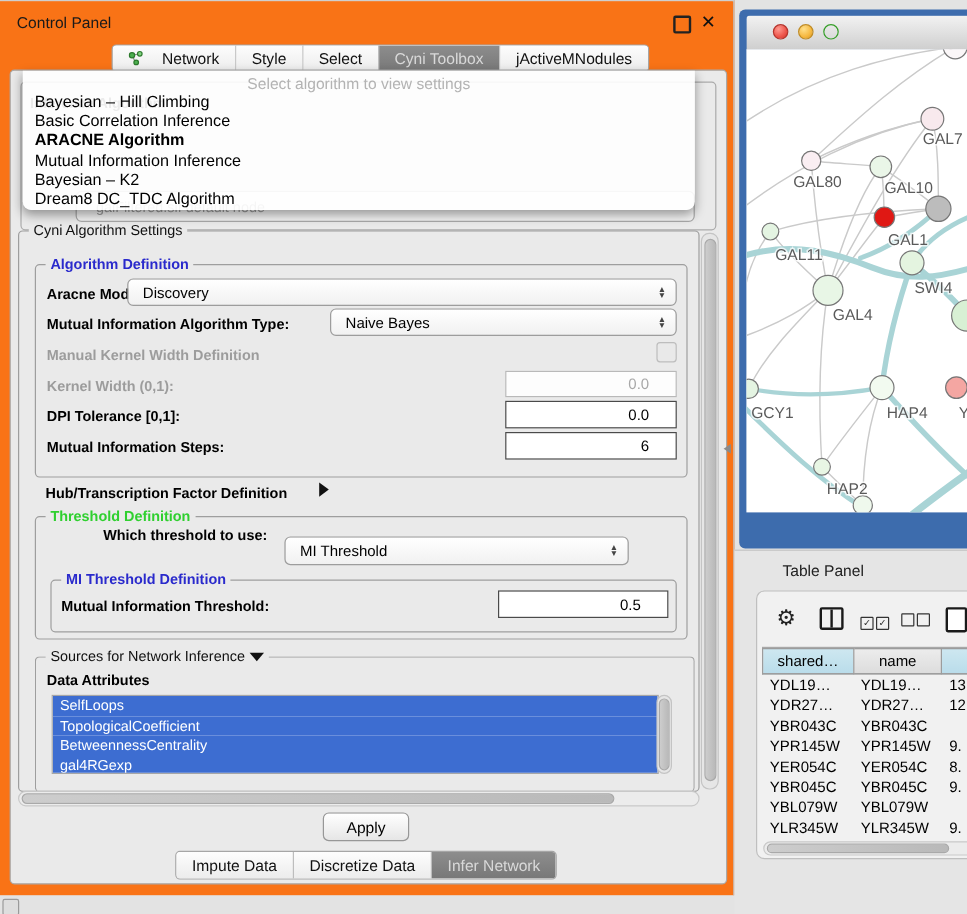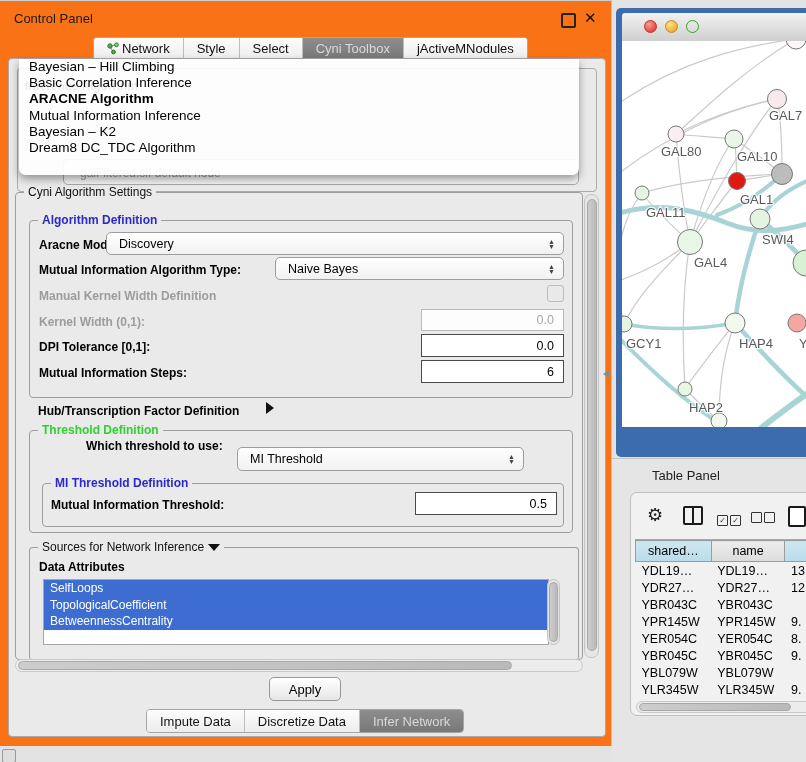--- a/index.html
+++ b/index.html
@@ -8,21 +8,21 @@
        -webkit-font-smoothing:antialiased;}
   .abs{position:absolute;}
   
   #control-panel{left:0;top:0;width:611px;height:745px;background:#f97316;border-right:1px solid #c2c2c2;border-top:1px solid #cfcfcf;}
   #cp-title{left:14px;top:10px;font-size:13px;color:#1a1a1a;}
   #cp-float{left:561px;top:12px;width:11px;height:11px;border:2px solid #222;border-radius:2px;background:transparent;}
   #cp-close{left:584px;top:8px;font-size:15px;font-weight:bold;color:#111;}
   
   .tabbar{display:flex;border:1px solid #a6a6a6;border-radius:4px;overflow:hidden;background:#f6f6f6;}
   #top-tabs{left:93px;top:36px;height:21px;}
-  .tab{display:flex;align-items:center;gap:2px;padding:0 13px;font-size:13px;color:#111;
+  .tab{display:flex;align-items:center;gap:15px;padding:0 13px;font-size:13px;color:#111;
        background:linear-gradient(#fdfdfd,#ececec);border-right:1px solid #bdbdbd;white-space:nowrap;}
   .tab:last-child{border-right:none;}
   .tab.active{background:linear-gradient(#8d8d8d,#787878);color:#d9d9d9;}
   
   #pane{left:8px;top:57px;width:596px;height:677px;background:#eaeaea;border:1px solid #a9a9a9;border-radius:4px;}
   
   .ghost-group{left:8px;top:9px;width:578px;height:122px;border:1px solid #ababab;border-radius:4px;}
   .ghost-label{left:16px;top:20px;font-size:12px;font-weight:bold;color:#333;}
   .ghost-combo{left:54px;top:100px;width:516px;height:26px;background:#f4f4f4;border:1px solid #a9a9a9;border-radius:5px;
                font-size:12px;color:#9b9b9b;line-height:26px;padding-left:16px;box-sizing:border-box;}
@@ -36,21 +36,21 @@
   .group{border:1px solid #9e9e9e;border-radius:4px;}
   .legend{position:absolute;top:-8px;left:8px;background:#eaeaea;padding:0 4px;font-size:12px;color:#111;white-space:nowrap;}
   .legend.blue{color:#2a2acc;font-weight:bold;}
   .legend.green{color:#2fd02f;font-weight:bold;text-align:right;}
   .flabel{font-size:12px;font-weight:bold;color:#000;white-space:nowrap;}
   .flabel.disabled{color:#9c9c9c;}
   .combo{background:linear-gradient(#ffffff,#f1f1f1);border:1px solid #9d9d9d;border-radius:5px;
          font-size:12.5px;color:#000;box-sizing:border-box;display:flex;align-items:center;padding-left:12px;}
   .combo .arrows{margin-left:auto;margin-right:8px;display:flex;flex-direction:column;line-height:5px;font-size:7px;color:#444;}
   .tfield{background:#fff;border:1px solid #4a4a4a;box-sizing:border-box;font-size:12.5px;color:#000;
-          text-align:right;padding-right:9px;display:flex;align-items:center;justify-content:flex-end;}
+          text-align:right;padding-right:22px;display:flex;align-items:center;justify-content:flex-end;}
   .tfield.disabled{border:1px solid #b9b9b9;color:#a8a8a8;background:#fdfdfd;}
   .checkbox{width:15px;height:15px;border:1px solid #bdbdbd;border-radius:3px;background:#e9e9e9;}
   .tri-right{width:0;height:0;border-left:8px solid #111;border-top:6px solid transparent;border-bottom:6px solid transparent;}
   .tri-down-s{display:inline-block;width:0;height:0;border-top:7px solid #111;border-left:6px solid transparent;border-right:6px solid transparent;vertical-align:middle;margin-left:4px;}
   
   #attr-list{background:#fff;border:1px solid #a6a6a6;overflow:hidden;}
   .attr-item{height:16.5px;line-height:16.5px;font-size:12px;color:#fff;background:#3d6dd1;padding-left:6px;}
   
   .sb-track-v{background:#e6e6e6;border:1px solid #c4c4c4;border-radius:7px;}
   .sb-thumb{background:linear-gradient(90deg,#cdcdcd,#b9b9b9);border:1px solid #a9a9a9;border-radius:6px;}
@@ -112,20 +112,21 @@
       </div>
   </div>
 
   <div id="pane" class="abs">
 
     <div class="ghost-group abs"></div>
     <div class="ghost-label abs">Inference Algorithm</div>
     <div class="ghost-combo abs">galFiltered.sif default node</div>
 
     <div id="dropdown" class="abs">
+      <div id="dd-placeholder">Select algorithm to view settings</div>
       <div id="dd-list">
           <div class="dd-item">Bayesian – Hill Climbing</div>
           <div class="dd-item">Basic Correlation Inference</div>
           <div class="dd-item bold">ARACNE Algorithm</div>
           <div class="dd-item">Mutual Information Inference</div>
           <div class="dd-item">Bayesian – K2</div>
           <div class="dd-item">Dream8 DC_TDC Algorithm</div>
         </div>
     </div>
 
@@ -180,20 +181,21 @@
         </div>
       </div>
 
       <div class="group abs" style="left:13px;top:354px;width:548px;height:112px;border-bottom:none;">
         <span class="legend"><span>Sources for Network Inference</span><span class="tri-down-s"></span></span>
         <div class="flabel abs" style="left:9px;top:12px;text-align:right;">Data Attributes</div>
         <div id="attr-list" class="abs" style="left:13px;top:31px;width:504px;height:64px;">
             <div class="attr-item">SelfLoops</div>
             <div class="attr-item">TopologicalCoefficient</div>
             <div class="attr-item">BetweennessCentrality</div>
+            <div class="attr-item">gal4RGexp</div>
           </div>
         <div class="sb-track-v abs" style="left:517px;top:31px;width:11px;height:64px;">
           <div class="sb-thumb abs" style="left:1px;top:2px;width:7px;height:58px;"></div>
         </div>
       </div>
 
     </div>
     <div class="sb-track-v abs" style="left:575px;top:135px;width:13px;height:462px;">
       <div class="sb-thumb abs" style="left:2px;top:4px;width:8px;height:450px;"></div>
     </div>

